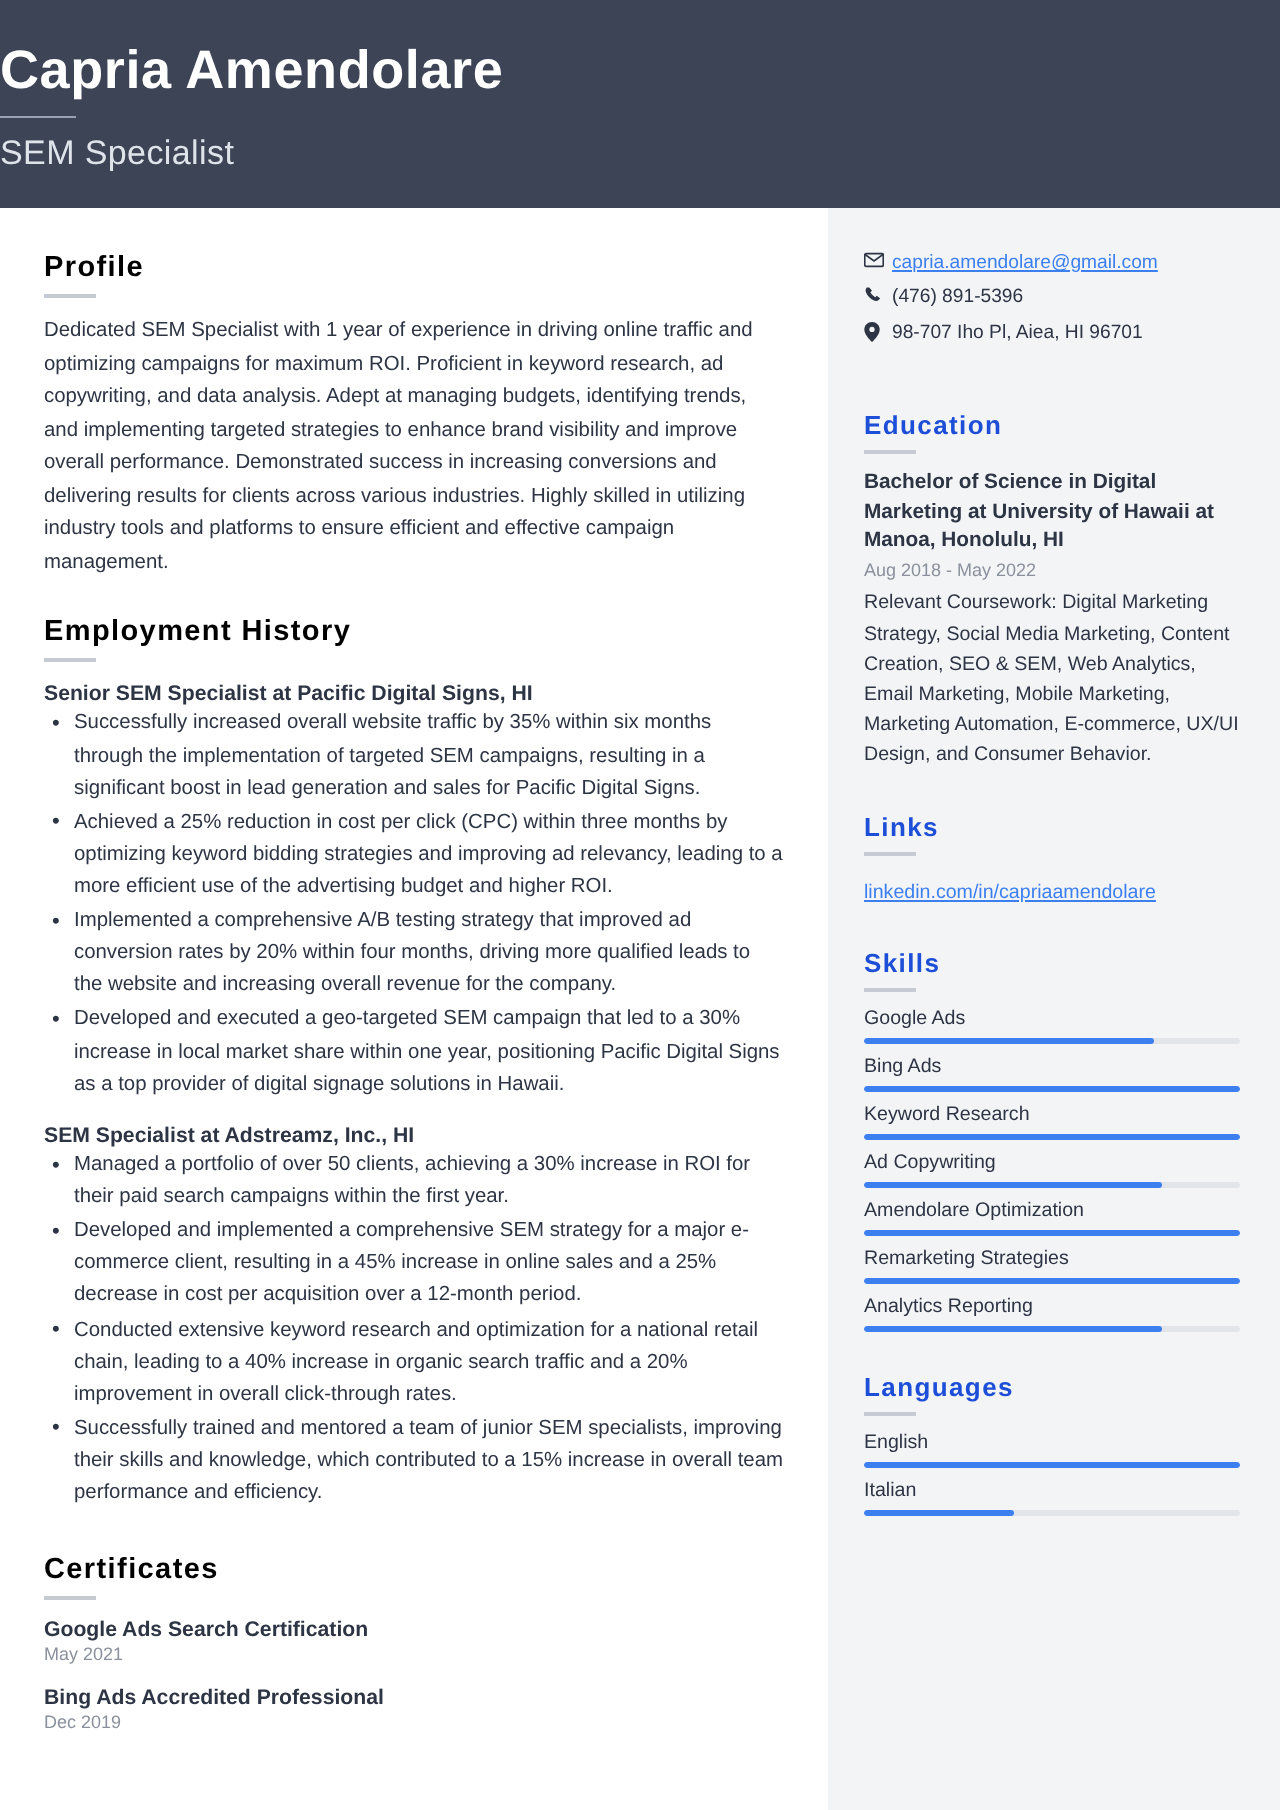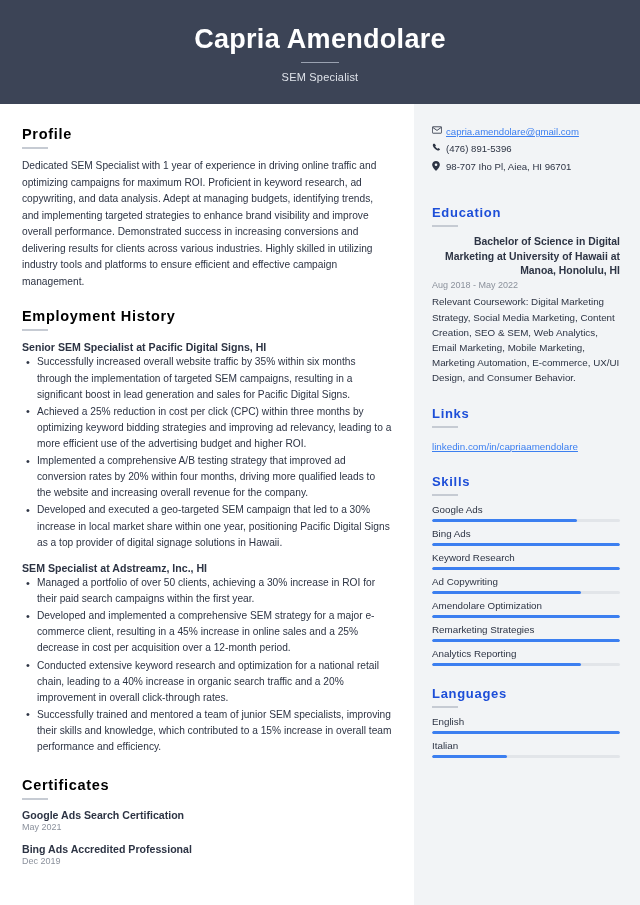--- a/index.html
+++ b/index.html
@@ -18,40 +18,39 @@
     overflow: hidden;
     background: #ffffff;
   }
 
   
   .header {
     height: 104px;
     background: #3c4456;
     display: flex;
     flex-direction: column;
-    align-items: center;
     justify-content: center;
     padding-top: 4px;
   }
   .header-name {
     color: #ffffff;
     font-size: 27px;
     font-weight: 700;
     letter-spacing: 0.3px;
     line-height: 1.1;
   }
   .header-rule {
     width: 38px;
     height: 1px;
     background: #9aa2b1;
     margin: 7px 0 8px 0;
   }
   .header-title {
     color: #dfe3ea;
-    font-size: 11px;
+    font-size: 17px;
     font-weight: 400;
     letter-spacing: 0.2px;
   }
 
   
   .body {
     display: flex;
     height: 801px;
     align-items: stretch;
   }
@@ -179,21 +178,20 @@
     width: 26px;
     height: 2px;
     background: #c6cbd3;
     margin-bottom: 8px;
   }
   .edu-degree {
     font-size: 10.4px;
     font-weight: 700;
     line-height: 1.38;
     color: #2d3444;
-    text-align: right;
   }
   .edu-dates {
     font-size: 9px;
     color: #8b919c;
     margin: 2px 0 4px 0;
   }
   .edu-desc {
     font-size: 9.8px;
     line-height: 1.55;
     color: #2d3444;

